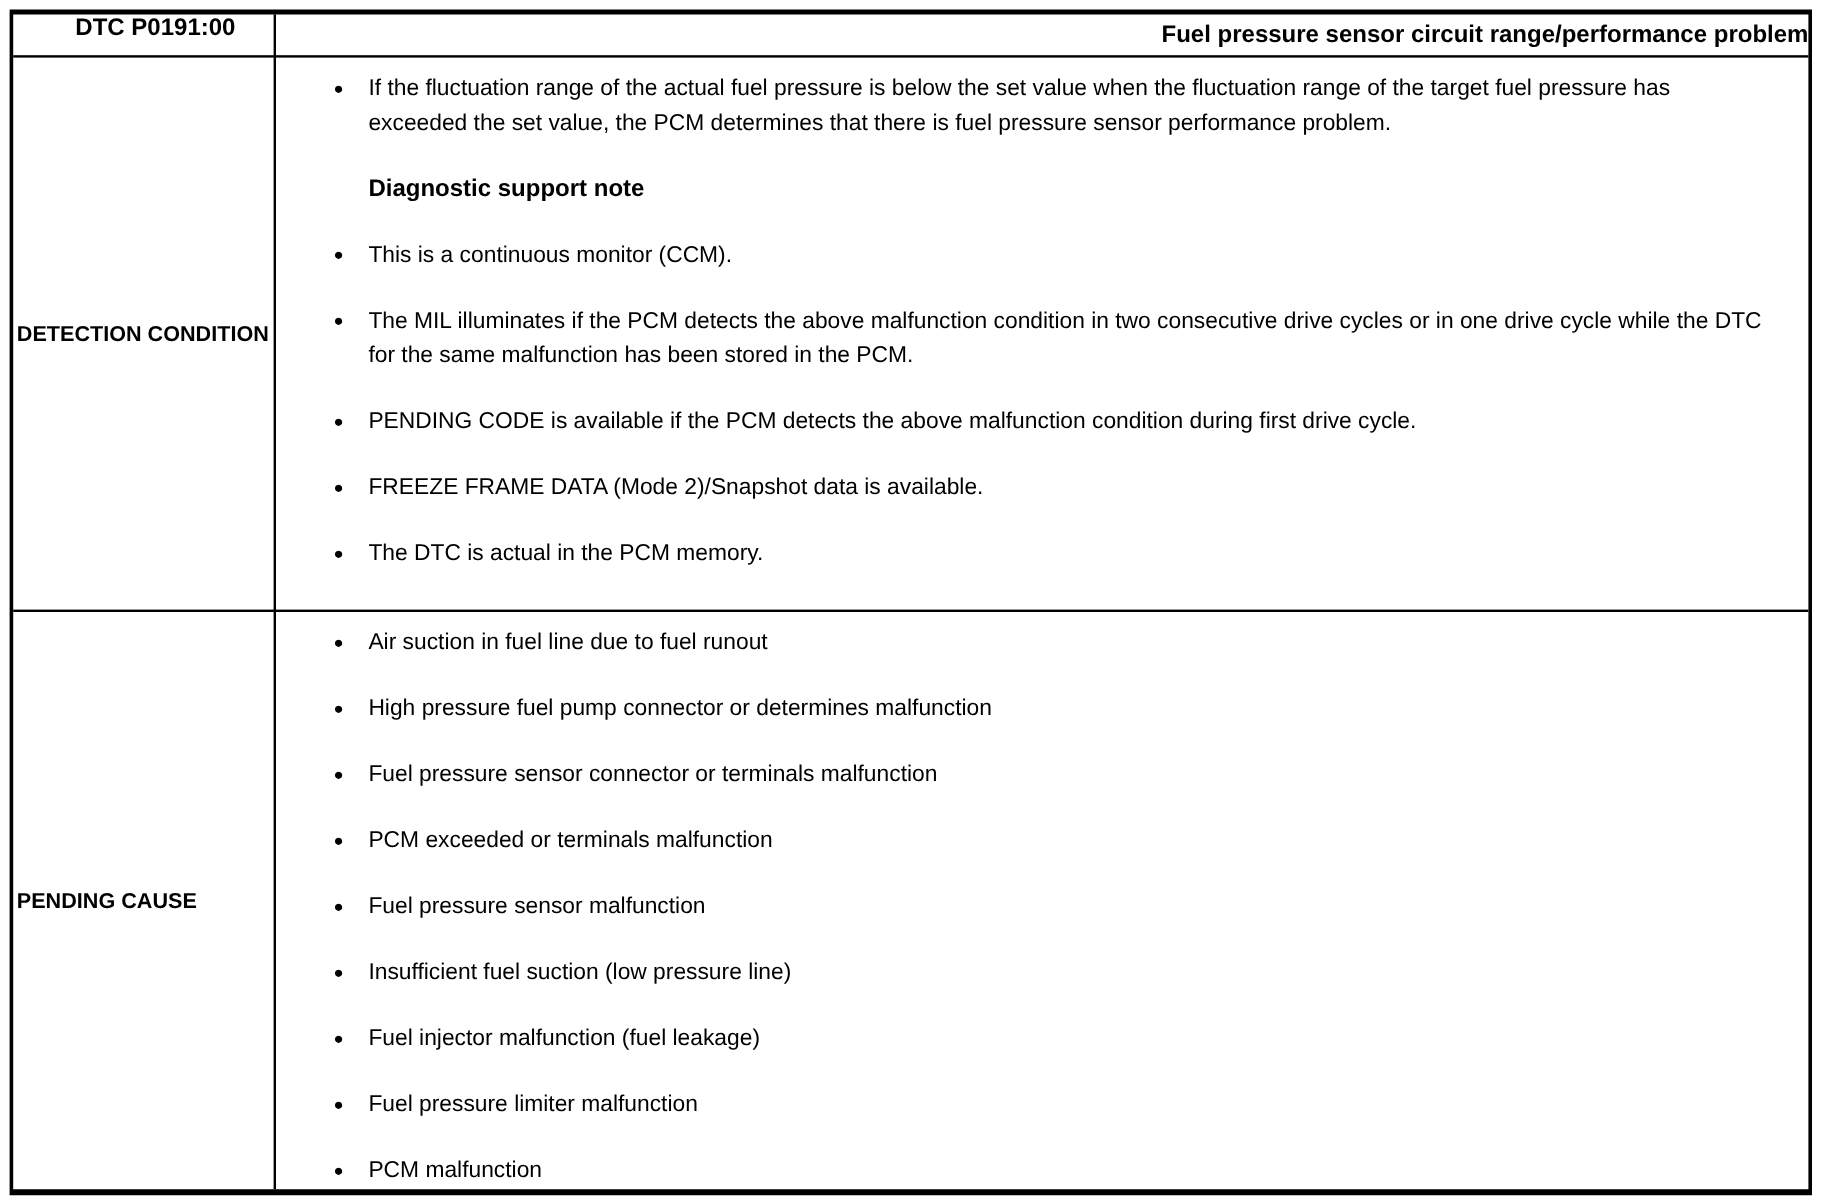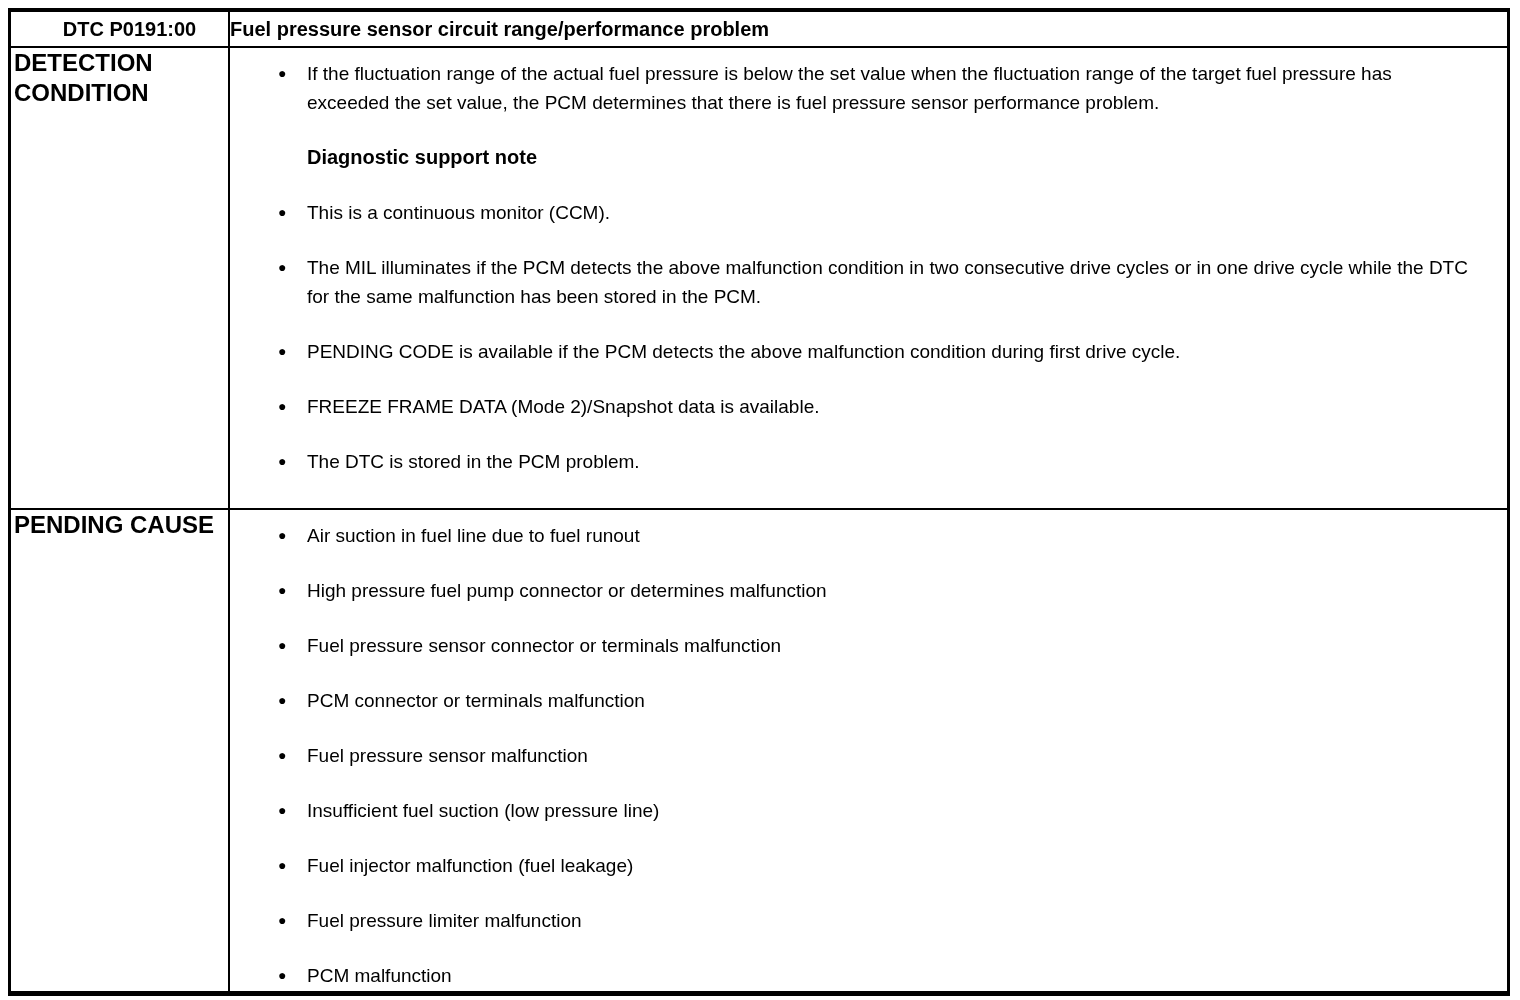--- a/index.html
+++ b/index.html
@@ -31,39 +31,40 @@
     overflow: hidden;
   }
   .divider-right { border-right: 2px solid #000000; }
   .divider-bottom { border-bottom: 2px solid #000000; }
 
   
   .header-code {
     font-weight: bold;
     font-size: 20px;
     display: flex;
-    align-items: center;
+    align-items: flex-start;
     justify-content: center;
     padding-left: 20px;
   }
   .header-title {
     font-weight: bold;
     font-size: 20px;
     display: flex;
     align-items: center;
-    justify-content: flex-start;
+    justify-content: flex-end;
     text-align: center;
   }
 
   
   .label-cell {
     font-weight: bold;
-    font-size: 24px;
+    font-size: 18px;
     line-height: 30px;
     display: flex;
+    align-items: center;
     padding-left: 3px;
     letter-spacing: 0px;
   }
   .label-cell .label-text { display: block; }
 
   
   .content-cell {
     padding-top: 11px;
     font-size: 19px;
     line-height: 29px;
@@ -122,21 +123,21 @@
       <div class="cell-item bullet">
         <span class="bullet-glyph">●</span>
         <span class="bullet-text">PENDING CODE is available if the PCM detects the above malfunction condition during first drive cycle.</span>
       </div>
       <div class="cell-item bullet">
         <span class="bullet-glyph">●</span>
         <span class="bullet-text">FREEZE FRAME DATA (Mode 2)/Snapshot data is available.</span>
       </div>
       <div class="cell-item bullet">
         <span class="bullet-glyph">●</span>
-        <span class="bullet-text">The DTC is stored in the PCM problem.</span>
+        <span class="bullet-text">The DTC is actual in the PCM memory.</span>
       </div>
     </div>
 
   <div class="cell divider-right label-cell">
     <span class="label-text">PENDING CAUSE</span>
   </div>
   <div class="cell content-cell">
       <div class="cell-item bullet">
         <span class="bullet-glyph">●</span>
         <span class="bullet-text">Air suction in fuel line due to fuel runout</span>
@@ -144,21 +145,21 @@
       <div class="cell-item bullet">
         <span class="bullet-glyph">●</span>
         <span class="bullet-text">High pressure fuel pump connector or determines malfunction</span>
       </div>
       <div class="cell-item bullet">
         <span class="bullet-glyph">●</span>
         <span class="bullet-text">Fuel pressure sensor connector or terminals malfunction</span>
       </div>
       <div class="cell-item bullet">
         <span class="bullet-glyph">●</span>
-        <span class="bullet-text">PCM connector or terminals malfunction</span>
+        <span class="bullet-text">PCM exceeded or terminals malfunction</span>
       </div>
       <div class="cell-item bullet">
         <span class="bullet-glyph">●</span>
         <span class="bullet-text">Fuel pressure sensor malfunction</span>
       </div>
       <div class="cell-item bullet">
         <span class="bullet-glyph">●</span>
         <span class="bullet-text">Insufficient fuel suction (low pressure line)</span>
       </div>
       <div class="cell-item bullet">

